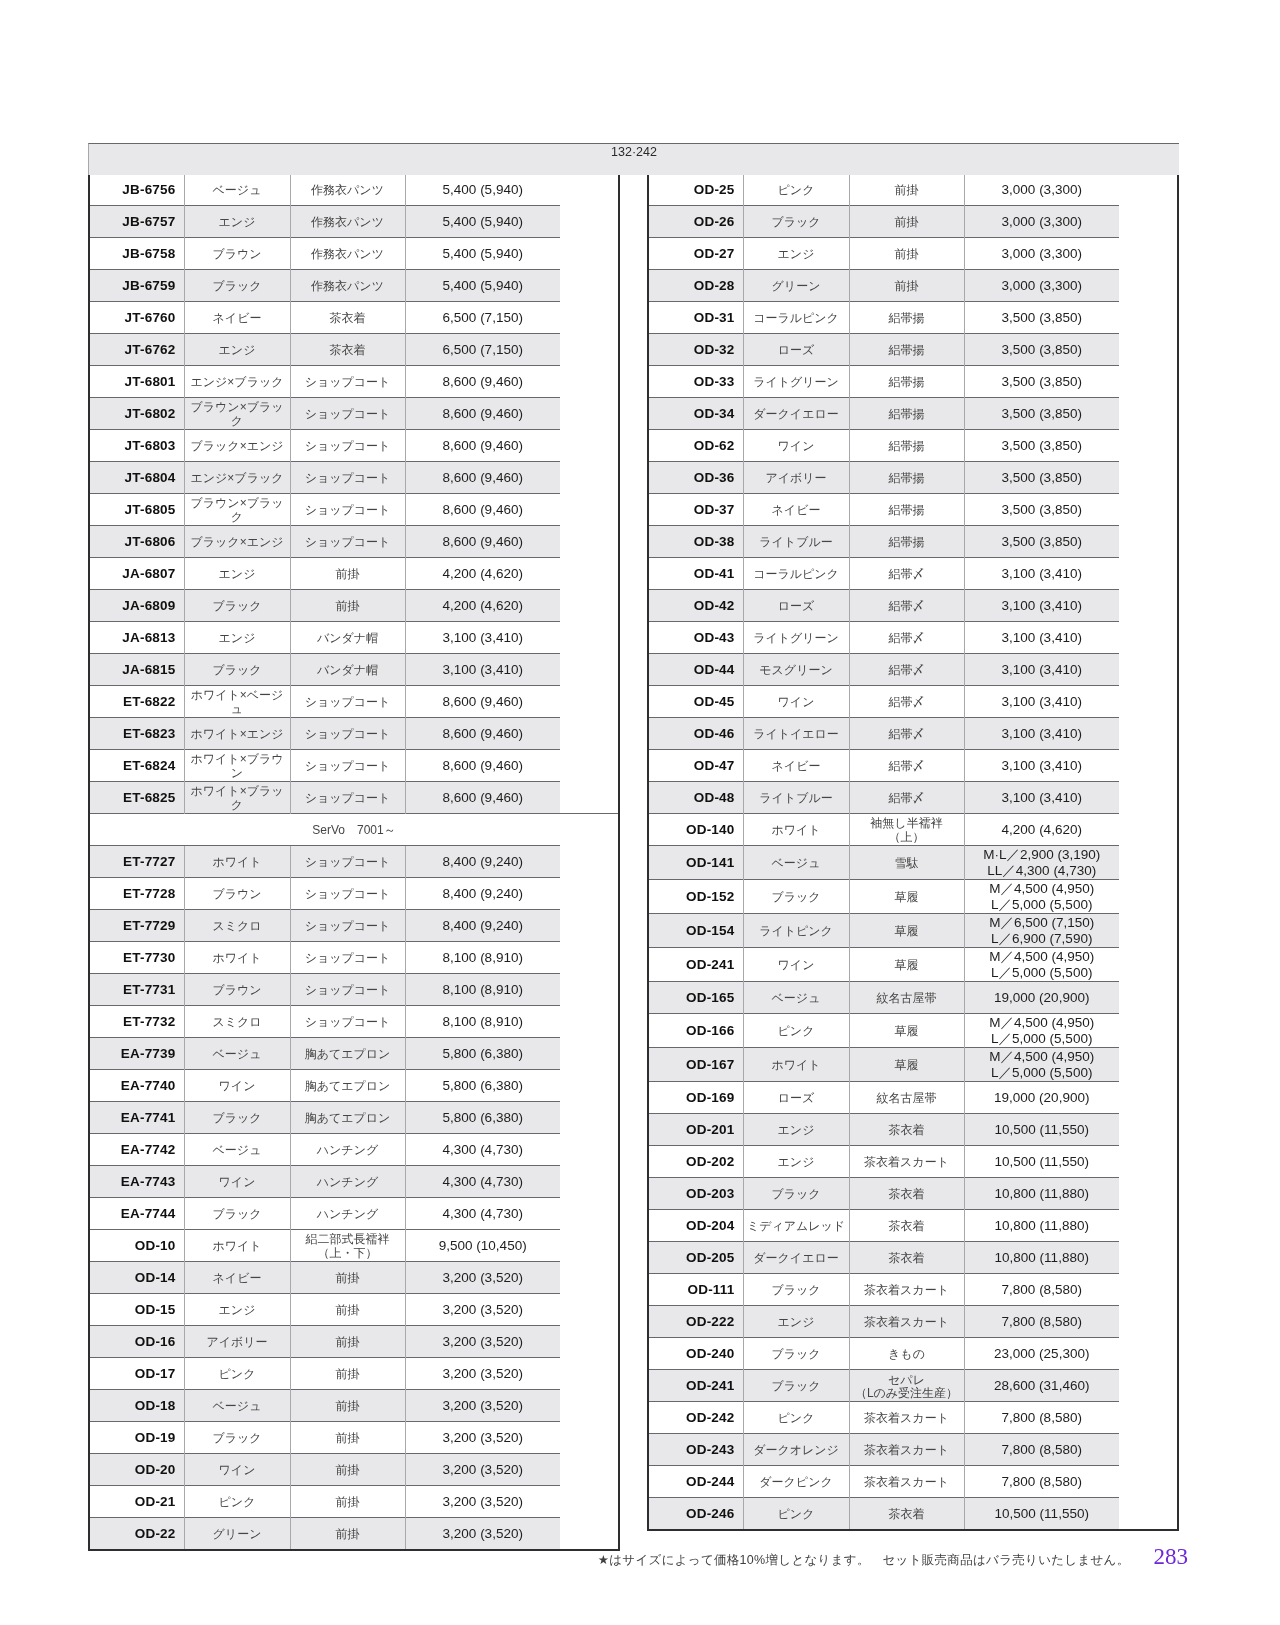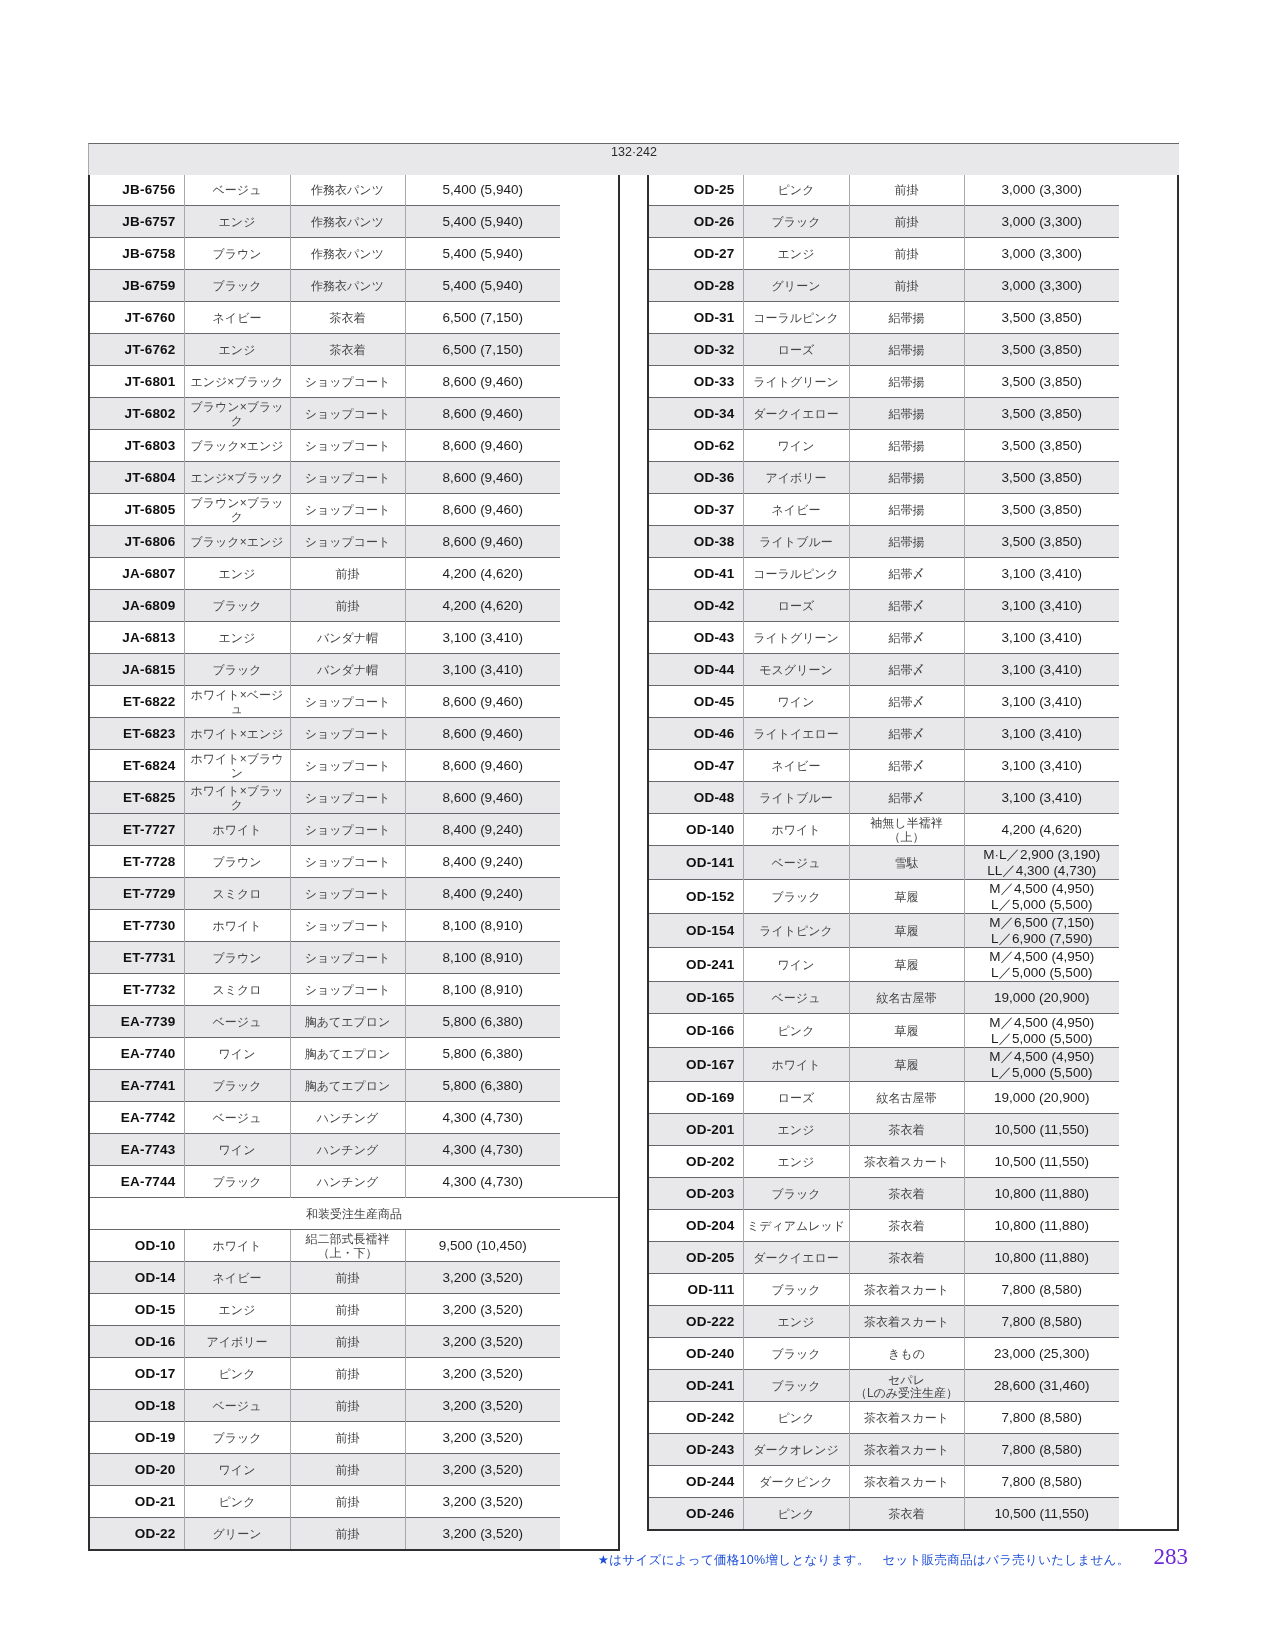--- a/index.html
+++ b/index.html
@@ -45,21 +45,21 @@
   td.price{font-size:13.5px;color:#1e1e1e;}
   td.price .line{display:block;line-height:15.5px;white-space:nowrap;}
   td.page{font-size:12.5px;color:#2a2a2a;white-space:nowrap;}
   td.item .line{display:block;line-height:14px;}
   td.item .line.sub{font-size:12px;line-height:12px;}
 
   .footer{
     position:absolute;top:1544px;left:0;width:1188px;
     display:flex;justify-content:flex-end;align-items:baseline;gap:24px;
   }
-  .footer-note{font-size:12.5px;color:#1d4ed8;letter-spacing:0.3px;}
+  .footer-note{font-size:12.5px;color:#404040;letter-spacing:0.3px;}
   .page-number{font-family:"Liberation Serif","DejaVu Serif",serif;font-size:23px;color:#6d28d9;}
 </style>
 </head>
 <body>
 
 <div class="page">
   <div class="tables">
     <table class="price-table" id="table-left">
       <colgroup>
         <col class="c-code">
@@ -251,20 +251,23 @@
           </tr>
           <tr class="shaded">
             <td class="code">ET-6825</td>
             <td class="color">ホワイト×ブラック</td>
             <td class="item">
               <span class="line">ショップコート</span>
             </td>
             <td class="price">8,600 (9,460)</td>
             <td class="page">37·195</td>
           </tr>
+          <tr>
+            <td colspan="5">SerVo　7001～</td>
+          </tr>
           <tr class="shaded">
             <td class="code">ET-7727</td>
             <td class="color">ホワイト</td>
             <td class="item">
               <span class="line">ショップコート</span>
             </td>
             <td class="price">8,400 (9,240)</td>
             <td class="page">39·203</td>
           </tr>
           <tr>
@@ -358,23 +361,20 @@
             <td class="page">223</td>
           </tr>
           <tr>
             <td class="code">EA-7744</td>
             <td class="color">ブラック</td>
             <td class="item">
               <span class="line">ハンチング</span>
             </td>
             <td class="price">4,300 (4,730)</td>
             <td class="page">223</td>
-          </tr>
-          <tr>
-            <td colspan="5">和装受注生産商品</td>
           </tr>
           <tr>
             <td class="code">OD-10</td>
             <td class="color">ホワイト</td>
             <td class="item">
               <span class="line">絽二部式長襦袢</span>
               <span class="line">（上・下）</span>
             </td>
             <td class="price">9,500 (10,450)</td>
             <td class="page">255</td>

